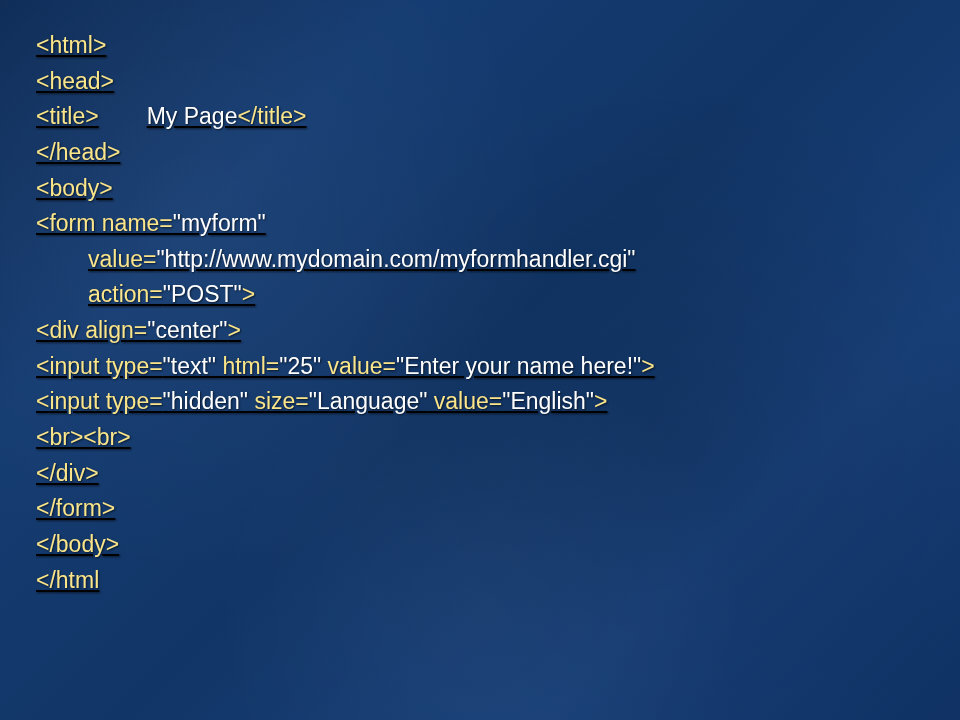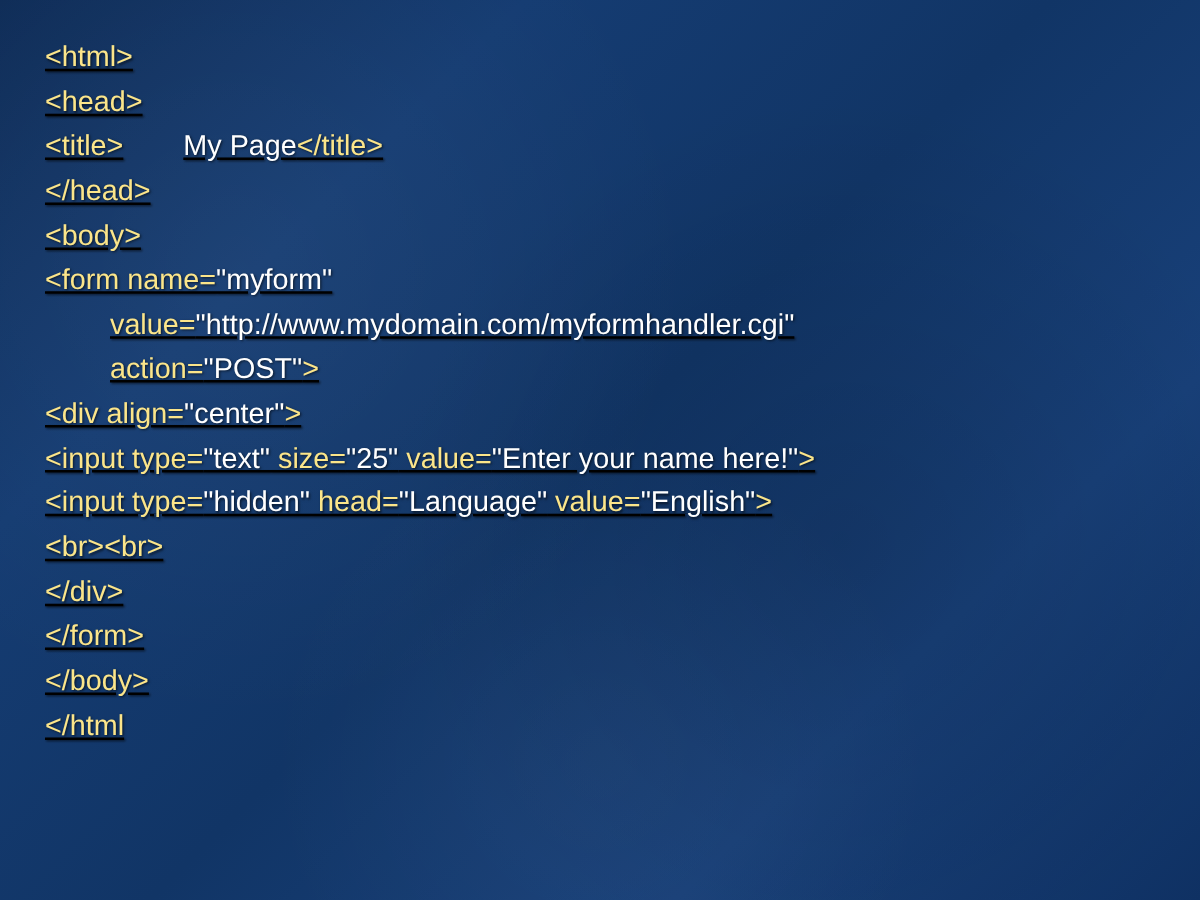--- a/index.html
+++ b/index.html
@@ -47,23 +47,23 @@
 <div class="line"><span class="tag">&lt;body&gt;</span></div>
 
 <div class="line"><span class="tag">&lt;form name=</span><span class="val">"myform"</span></div>
 
 <div class="line indent1"><span class="eq">value=</span><span class="val">"http://www.mydomain.com/myformhandler.cgi"</span></div>
 
 <div class="line indent1"><span class="eq">action=</span><span class="val">"POST"</span><span class="tag">&gt;</span></div>
 
 <div class="line"><span class="tag">&lt;div align=</span><span class="val">"center"</span><span class="tag">&gt;</span></div>
 
-<div class="line"><span class="tag">&lt;input type=</span><span class="val">"text"</span><span class="tag"> size=</span><span class="val">"25"</span><span class="tag"> value=</span><span class="val">"Enter your name here!"</span><span class="tag">&gt;</span></div>
+<div class="line"><span class="tag">&lt;input type=</span><span class="val">"text"</span><span class="tag"> html=</span><span class="val">"25"</span><span class="tag"> value=</span><span class="val">"Enter your name here!"</span><span class="tag">&gt;</span></div>
 
-<div class="line"><span class="tag">&lt;input type=</span><span class="val">"hidden"</span><span class="tag"> head=</span><span class="val">"Language"</span><span class="tag"> value=</span><span class="val">"English"</span><span class="tag">&gt;</span></div>
+<div class="line"><span class="tag">&lt;input type=</span><span class="val">"hidden"</span><span class="tag"> size=</span><span class="val">"Language"</span><span class="tag"> value=</span><span class="val">"English"</span><span class="tag">&gt;</span></div>
 
 <div class="line"><span class="tag">&lt;br&gt;&lt;br&gt;</span></div>
 
 <div class="line"><span class="tag">&lt;/div&gt;</span></div>
 
 <div class="line"><span class="tag">&lt;/form&gt;</span></div>
 
 <div class="line"><span class="tag">&lt;/body&gt;</span></div>
 
 <div class="line"><span class="tag">&lt;/html</span></div>

